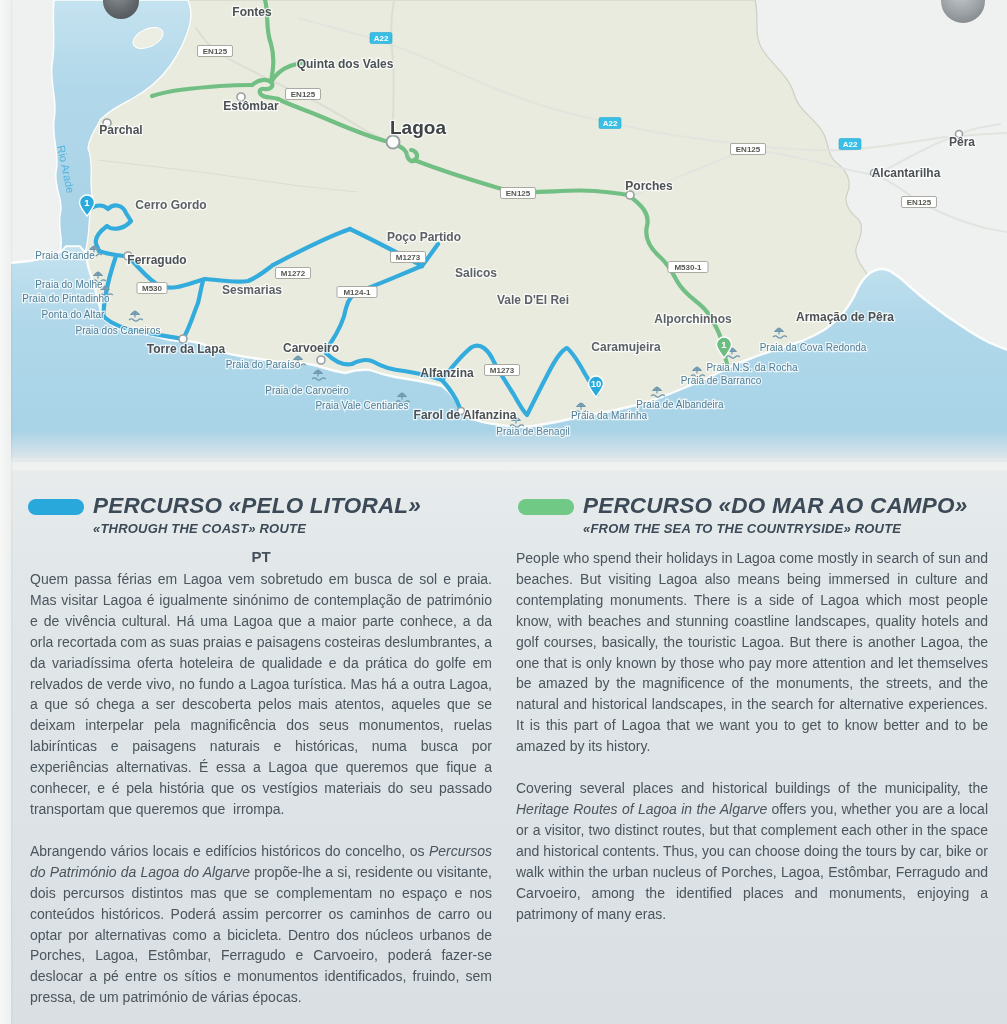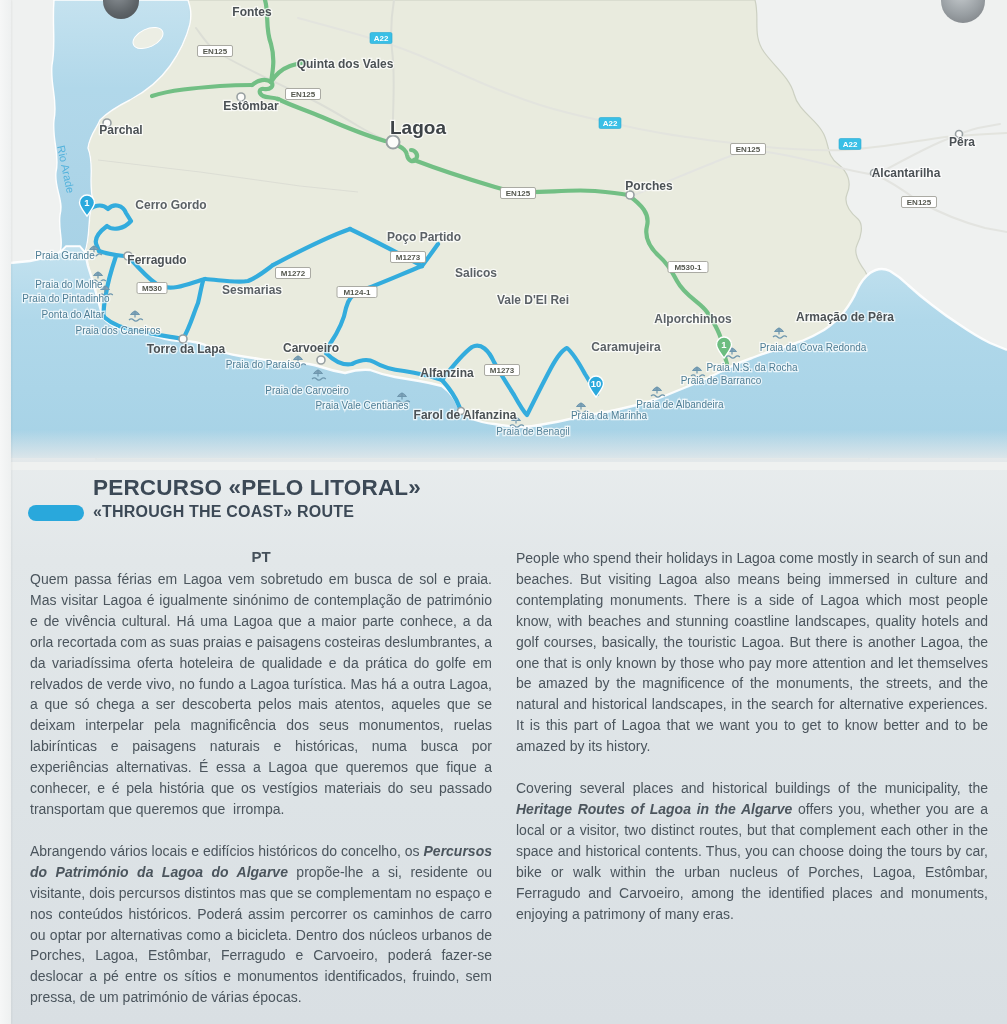--- a/index.html
+++ b/index.html
@@ -22,37 +22,37 @@
   .lbl-beach{font:10px "Liberation Sans",sans-serif;fill:#4d7d95;}
   .lbl-water{font:11px "Liberation Sans",sans-serif;fill:#53b2dc;}
   .lbl-city,.lbl-town,.lbl-locality,.lbl-beach{paint-order:stroke;stroke:rgba(255,255,255,.72);stroke-width:2.6px;}
   .badge-rect{fill:#ffffff;stroke:#a2a29a;stroke-width:.9;}
   .badge-text{font:bold 8px "Liberation Sans",sans-serif;fill:#55584f;}
   .hwy-rect{fill:#39bfe6;stroke:#2aa9d2;stroke-width:.6;}
   .hwy-text{font:bold 8px "Liberation Sans",sans-serif;fill:#ffffff;}
   .pin-num{font:bold 9.5px "Liberation Sans",sans-serif;fill:#ffffff;text-anchor:middle;}
 
   
-  .legend-item{position:absolute;top:477px;display:flex;align-items:flex-end;z-index:5;}
+  .legend-item{position:absolute;top:495px;display:flex;align-items:flex-start;z-index:5;font-style:italic;}
   .legend-coast{left:28px;width:482px;}
   .legend-country{left:518px;width:480px;}
   .pill{width:56px;height:16px;border-radius:9px;margin-top:4px;flex:0 0 auto;}
   .pill-blue{background:#29a8dc;}
   .pill-green{background:#70ca85;}
   .legend-txt{margin-left:9px;}
   .legend-title{font-size:22.5px;font-weight:bold;color:#3c4956;letter-spacing:.2px;line-height:1.02;}
-  .legend-sub{font-size:16px;font-weight:bold;color:#3c4956;margin-top:3px;letter-spacing:.2px;}
+  .legend-sub{font-size:13px;font-weight:bold;color:#3c4956;margin-top:3px;letter-spacing:.2px;}
 
   
   .txt-col{position:absolute;top:548px;z-index:5;color:#4b555d;}
   .col-pt{left:30px;width:462px;}
   .col-en{left:516px;width:472px;}
   .lang{font-weight:bold;font-size:15px;margin:0 0 4px 0;color:#45505a;text-align:center;}
   .txt-col p{margin:0 0 21px 0;font-size:14px;line-height:20.9px;text-align:justify;}
-  .bi{font-weight:bold;font-style:italic;}
+  .bi{font-weight:normal;font-style:italic;}
 </style>
 </head>
 <body>
 
 <div class="sign">
 
   <svg id="map-svg" width="1007" height="470" viewBox="0 0 1007 470">
     <defs>
       <linearGradient id="seaGrad" x1="0" y1="0" x2="0" y2="1">
         <stop offset="0" stop-color="#c4e2ef"></stop>
@@ -276,20 +276,27 @@
   <div class="screw screw-left"></div>
   <div class="screw screw-right"></div>
 
   <div class="legend-item legend-coast">
     <span class="pill pill-blue"></span>
     <span class="legend-txt">
       <div class="legend-title">PERCURSO «PELO LITORAL»</div>
       <div class="legend-sub">«THROUGH THE COAST» ROUTE</div>
     </span>
   </div>
+  <div class="legend-item legend-country">
+    <span class="pill pill-green"></span>
+    <span class="legend-txt">
+      <div class="legend-title">PERCURSO «DO MAR AO CAMPO»</div>
+      <div class="legend-sub">«FROM THE SEA TO THE COUNTRYSIDE» ROUTE</div>
+    </span>
+  </div>
 
   <div class="txt-col col-pt">
     <div class="lang">PT</div>
     <p><span>Quem passa férias em Lagoa vem sobretudo em busca de sol e praia. Mas visitar Lagoa é igualmente sinónimo de contemplação de património e de vivência cultural. Há uma Lagoa que a maior parte conhece, a da orla recortada com as suas praias e paisagens costeiras deslumbrantes, a da variadíssima oferta hoteleira de qualidade e da prática do golfe em relvados de verde vivo, no fundo a Lagoa turística. Mas há a outra Lagoa, a que só chega a ser descoberta pelos mais atentos, aqueles que se deixam interpelar pela magnificência dos seus monumentos, ruelas labirínticas e paisagens naturais e históricas, numa busca por experiências alternativas. É essa a Lagoa que queremos que fique a conhecer, e é pela história que os vestígios materiais do seu passado transportam que queremos que &nbsp;irrompa.</span></p>
     <p><span>Abrangendo vários locais e edifícios históricos do concelho, os </span><span class="bi">Percursos do Património da Lagoa do Algarve</span><span> propõe-lhe a si, residente ou visitante, dois percursos distintos mas que se complementam no espaço e nos conteúdos históricos. Poderá assim percorrer os caminhos de carro ou optar por alternativas como a bicicleta. Dentro dos núcleos urbanos de Porches, Lagoa, Estômbar, Ferragudo e Carvoeiro, poderá fazer-se deslocar a pé entre os sítios e monumentos identificados, fruindo, sem pressa, de um património de várias épocas.</span></p>
   </div>
 
   <div class="txt-col col-en">
     <p><span>People who spend their holidays in Lagoa come mostly in search of sun and beaches. But visiting Lagoa also means being immersed in culture and contemplating monuments. There is a side of Lagoa which most people know, with beaches and stunning coastline landscapes, quality hotels and golf courses, basically, the touristic Lagoa. But there is another Lagoa, the one that is only known by those who pay more attention and let themselves be amazed by the magnificence of the monuments, the streets, and the natural and historical landscapes, in the search for alternative experiences. It is this part of Lagoa that we want you to get to know better and to be amazed by its history.</span></p>
     <p><span>Covering several places and historical buildings of the municipality, the </span><span class="bi">Heritage Routes of Lagoa in the Algarve</span><span> offers you, whether you are a local or a visitor, two distinct routes, but that complement each other in the space and historical contents. Thus, you can choose doing the tours by car, bike or walk within the urban nucleus of Porches, Lagoa, Estômbar, Ferragudo and Carvoeiro, among the identified places and monuments, enjoying a patrimony of many eras.</span></p>

